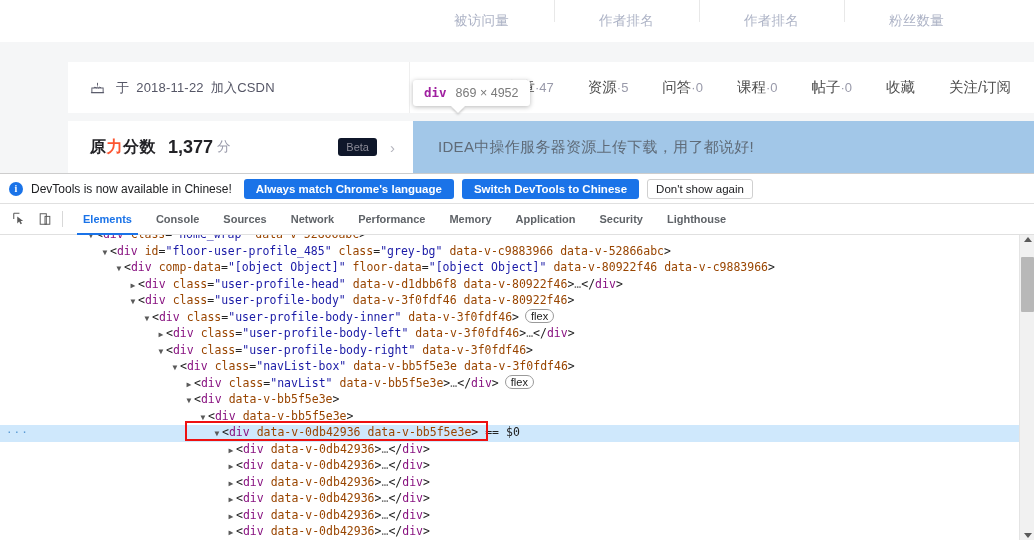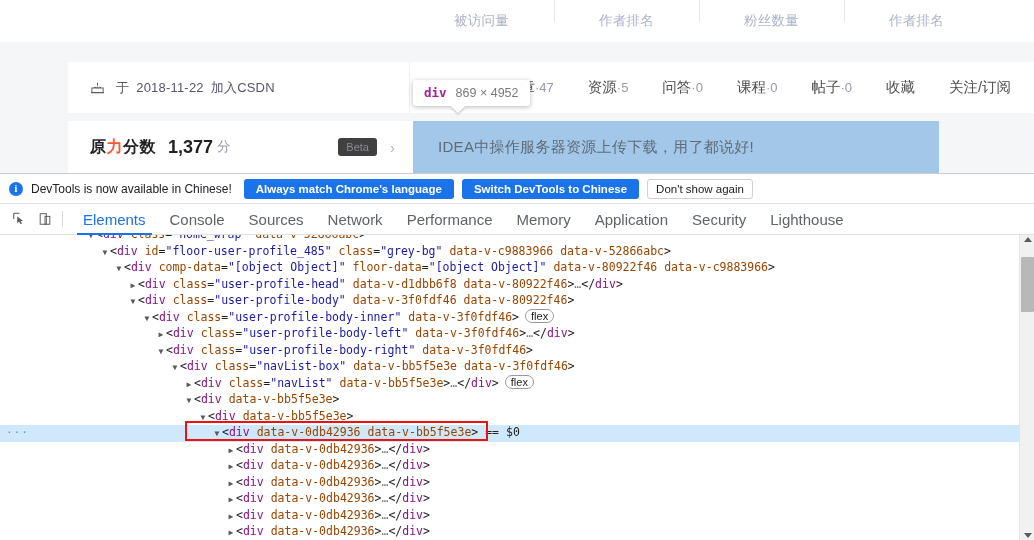--- a/index.html
+++ b/index.html
@@ -80,29 +80,29 @@
   .score-title {
     font-size: 16px; font-weight: bold; color: #222226; letter-spacing: .5px;
   }
   .score-title .hl { color: #fc5531; }
   .score-num {
     font-size: 18px; font-weight: bold; color: #222226; margin-left: 12px;
   }
   .score-unit { font-size: 13.5px; color: #999aaa; margin-left: 4px; }
   .score-right { margin-left: auto; display: flex; align-items: center; }
   .beta-badge {
-    font-size: 11px; color: #8a8a96; background: #404040;
+    font-size: 11px; color: #8a8a96; background: #0f172a;
     padding: 3px 8px; border-radius: 3px;
   }
   .chev { font-size: 15px; color: #b4b4bd; margin-left: 13px; }
 
   
   .highlight-box {
     position: absolute; left: 413px; top: 121px;
-    width: 526px; height: 52px;
+    width: 621px; height: 52px;
     background: #a2c7e8;
     display: flex; align-items: center; padding-left: 25px;
   }
   .highlight-text { font-size: 15px; color: #5f6b78; letter-spacing: .3px; }
 
   
   .dt-tooltip {
     position: absolute; left: 413px; top: 80px;
     background: #ffffff;
     border-radius: 3px;
@@ -170,24 +170,24 @@
   }
   .tool-icon {
     width: 26px; height: 26px;
     display: flex; align-items: center; justify-content: center;
     cursor: pointer;
   }
   .tab-sep {
     width: 1px; height: 16px; background: #d8d8d8; margin: 0 8px 0 4px;
   }
   .tab {
-    font-size: 15px; color: #5f6368;
+    font-size: 11px; color: #5f6368;
     padding: 0 12px; height: 31px;
     display: flex; align-items: center;
-    cursor: pointer; position: relative;
+    cursor: pointer; position: relative; font-weight: bold;
   }
   .tab.active { color: #1a73e8; }
   .tab.active::after {
     content: ""; position: absolute; left: 6px; right: 6px; bottom: 0;
     height: 2px; background: #1a73e8;
   }
 
   
   .tree-wrap {
     position: relative;
@@ -279,24 +279,24 @@
 
   <div class="stats-strip">
     <div class="stats-inner" id="stats-inner">
         <div class="stat-cell">
           <span class="stat-label">被访问量</span>
         </div>
         <div class="stat-cell">
           <span class="stat-label">作者排名</span>
         </div>
         <div class="stat-cell">
+          <span class="stat-label">作者排名</span>
+        </div>
+        <div class="stat-cell">
           <span class="stat-label">粉丝数量</span>
-        </div>
-        <div class="stat-cell">
-          <span class="stat-label">作者排名</span>
         </div>
       </div>
   </div>
 
   <div class="card-join">
     <div class="join-left">
       <span class="cake-icon">
         <svg viewBox="0 0 16 16" width="15" height="15">
           <rect x="2" y="8.5" width="12" height="5" fill="none" stroke="#555666" stroke-width="1"></rect>
           <path d="M4 8.5 Q5.3 6.5 6.6 8.5 Q7.9 6.5 9.2 8.5 Q10.5 6.5 11.8 8.5" fill="none" stroke="#555666" stroke-width="1"></path>

